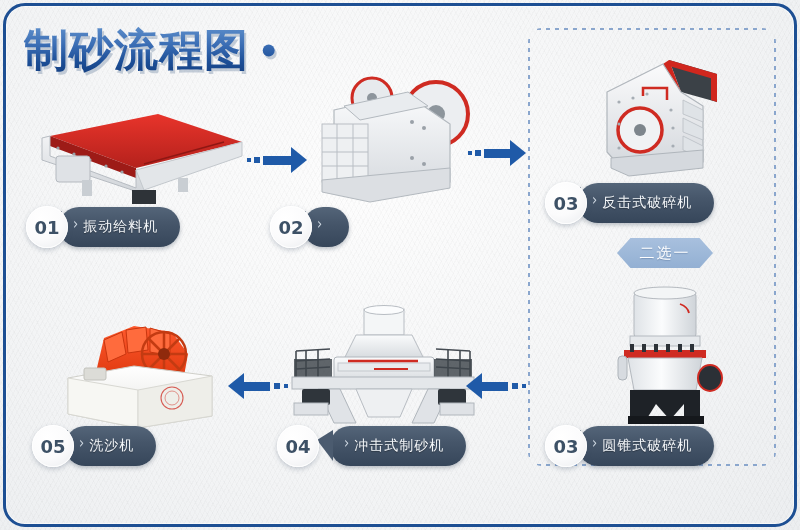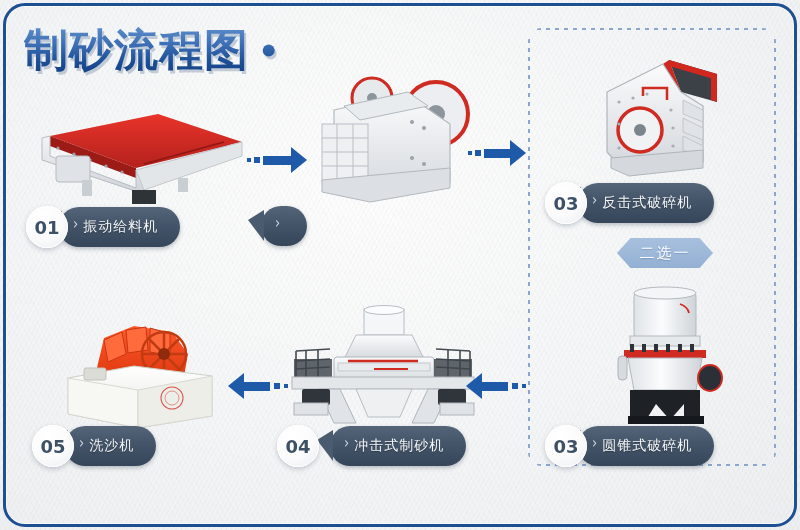--- a/index.html
+++ b/index.html
@@ -406,20 +406,21 @@
 
   <div class="step" style="left:26px;top:206px;">
     <div class="num">01</div>
     <div class="pill">
       <span class="chev">›</span>
       <span class="pill-label">振动给料机</span>
     </div>
   </div>
 
   <div class="step" style="left:270px;top:206px;">
+    <div class="num">02</div>
     <div class="pill">
       <span class="chev">›</span>
     </div>
   </div>
 
   <div class="step" style="left:545px;top:182px;">
     <div class="num">03</div>
     <div class="pill">
       <span class="chev">›</span>
       <span class="pill-label">反击式破碎机</span>

